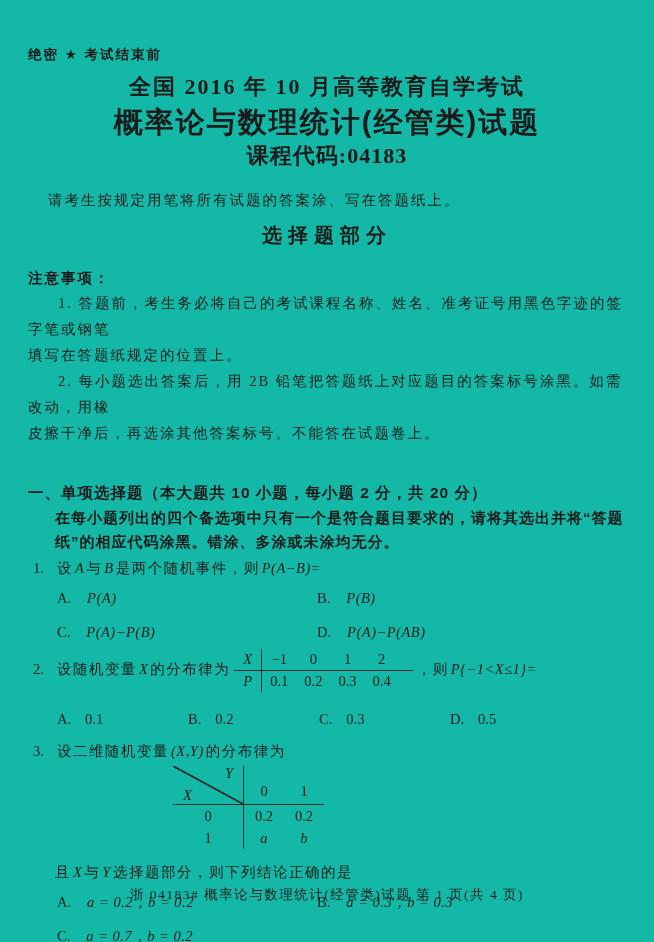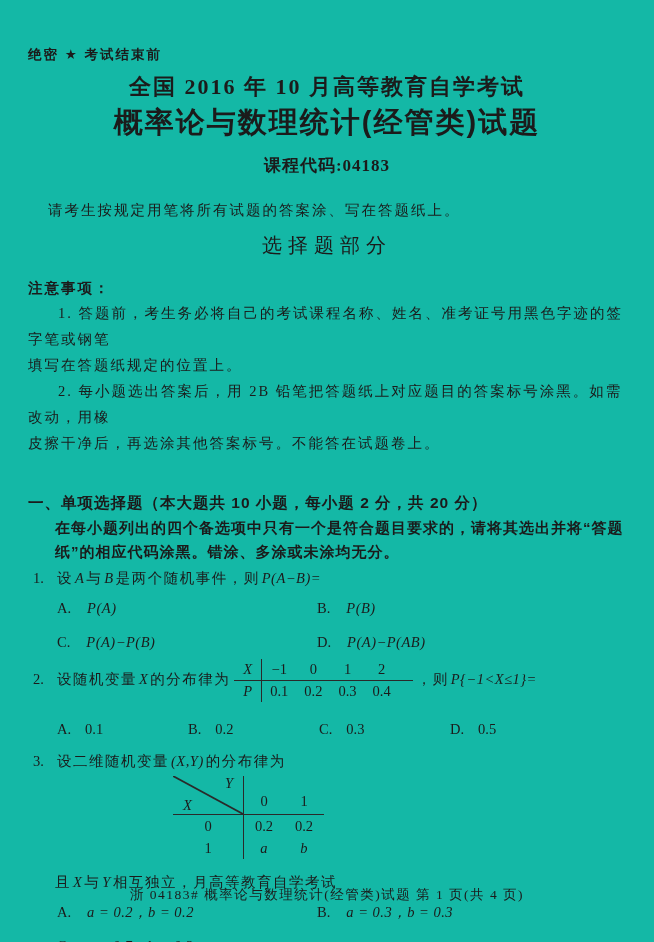--- a/index.html
+++ b/index.html
@@ -21,30 +21,30 @@
   }
   .title1 {
     margin-top: 8px; text-align: center;
     font-weight: bold; font-size: 22px; letter-spacing: 2px; line-height: 30px;
   }
   .title2 {
     margin-top: 0; text-align: center;
     font-weight: bold; font-size: 29px; letter-spacing: 2px; line-height: 40px;
   }
   .course {
-    margin-top: 12px; text-align: center;
-    font-weight: bold; font-size: 17px; letter-spacing: 1px; line-height: 24px;
+    margin-top: 2px; text-align: center;
+    font-weight: bold; font-size: 22px; letter-spacing: 1px; line-height: 24px;
   }
   .instruction {
     margin: 20px 28px 0; text-indent: 20px;
     letter-spacing: 2px; line-height: 24px;
   }
   .section-title {
     margin-top: 8px; text-align: center;
-    font-weight: normal; font-size: 20px; letter-spacing: 6px; line-height: 30px;
+    font-weight: bold; font-size: 20px; letter-spacing: 6px; line-height: 30px;
   }
   .notes-heading {
     margin: 16px 28px 0; font-weight: bold;
     font-size: 14.5px; letter-spacing: 2px; line-height: 24px;
   }
   .note { margin: 0 24px 0 28px; letter-spacing: 2px; line-height: 26px; }
   .note.first { text-indent: 30px; }
 
   .sec-heading {
     margin: 34px 24px 0 28px; font-weight: bold;
@@ -205,21 +205,21 @@
     </tr>
     <tr>
       <td class="row-head">1</td>
       <td class="cell math">a</td>
       <td class="cell math">b</td>
     </tr>
   </tbody>
     </table>
 
   <div class="cond">
-    <span>且</span><span class="math">X</span><span>与</span><span class="math">Y</span><span>相互独立，月高等教育自学考试</span>
+    <span>且</span><span class="math">X</span><span>与</span><span class="math">Y</span><span>选择题部分，则下列结论正确的是</span>
   </div>
   <div class="opt-row row1">
     <div class="opt">
       <span class="opt-label">A.</span><span class="math">a = 0.2，b = 0.2</span>
     </div>
     <div class="opt">
       <span class="opt-label">B.</span><span class="math">a = 0.3，b = 0.3</span>
     </div>
   </div>
   <div class="opt-row row2">

